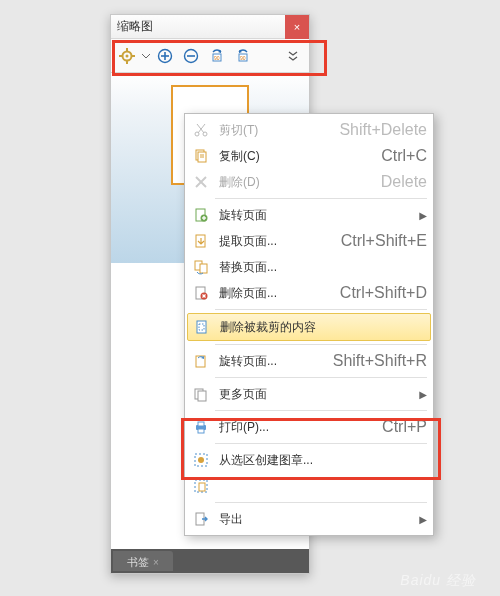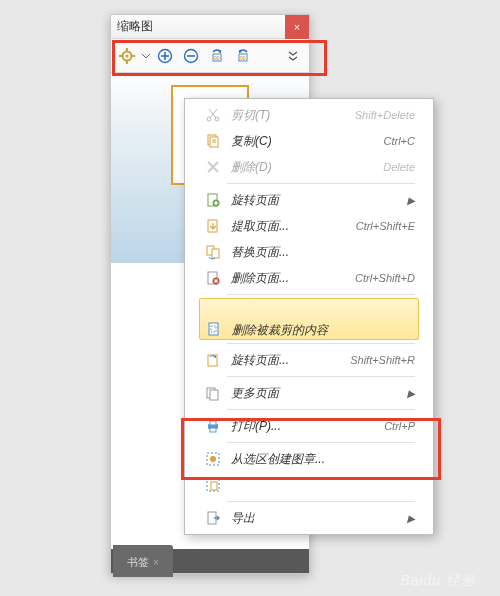--- a/index.html
+++ b/index.html
@@ -92,70 +92,68 @@
     position: absolute;
     bottom: 0; left:0; right:0;
     height: 24px;
     background: #585858;
     display:flex;
     align-items:center;
   }
   .tab {
     color:#ddd;
     background:#6a6a6a;
-    height: 32px;
+    height: 20px;
     padding: 2px 14px 0;
     border-top-right-radius: 3px;
     font-size: 11px;
     margin-left: 2px;
     display:flex; align-items:center; gap:4px;
   }
   .tab .tx { font-size:10px; color:#aaa; }
 
   
   .menu {
     position: absolute;
     left: 184px;
-    top: 98px;
+    top: 113px;
     width: 250px;
     background: #fff;
     border: 1px solid #bdbdbd;
     box-shadow: 3px 3px 10px rgba(0,0,0,0.25);
     z-index: 10;
-    padding: 3px 12px;
-    font-style: italic;
+    padding: 3px 0;
   }
   .mi {
     height: 26px;
     display: flex;
     align-items: center;
     padding: 0 6px 0 4px;
     color: #333;
     position: relative;
   }
   .mi.disabled { color: #a8a8a8; }
   .mi .mic {
     width: 24px; height: 20px;
     display:flex; align-items:center; justify-content:center;
     margin-right: 6px;
     flex-shrink:0;
   }
   .mi .mic svg { width:16px; height:16px; }
   .mi .lbl { flex: 1; white-space: nowrap; overflow: hidden; }
-  .mi .sc { color:#777; font-size:11px; margin-left: 8px; }
+  .mi .sc { color:#777; font-size:16px; margin-left: 8px; }
   .mi.disabled .sc { color:#bbb; }
   .mi .sub { color:#666; font-size:10px; margin-left:4px; }
   .mi.hover {
     background: linear-gradient(#fff4cf, #ffe89a);
     border: 1px solid #e8c44f;
     border-radius: 2px;
-    height: 42px;
+    height: 28px;
     margin: 0 2px;
     padding: 0 4px 0 2px;
-    align-items: flex-end;
   }
   .sep {
     height: 1px;
     background: #e0e0e0;
     margin: 3px 6px 3px 30px;
   }
   .highlight-menu {
     position: absolute;
     left: 181px;
     top: 418px;

